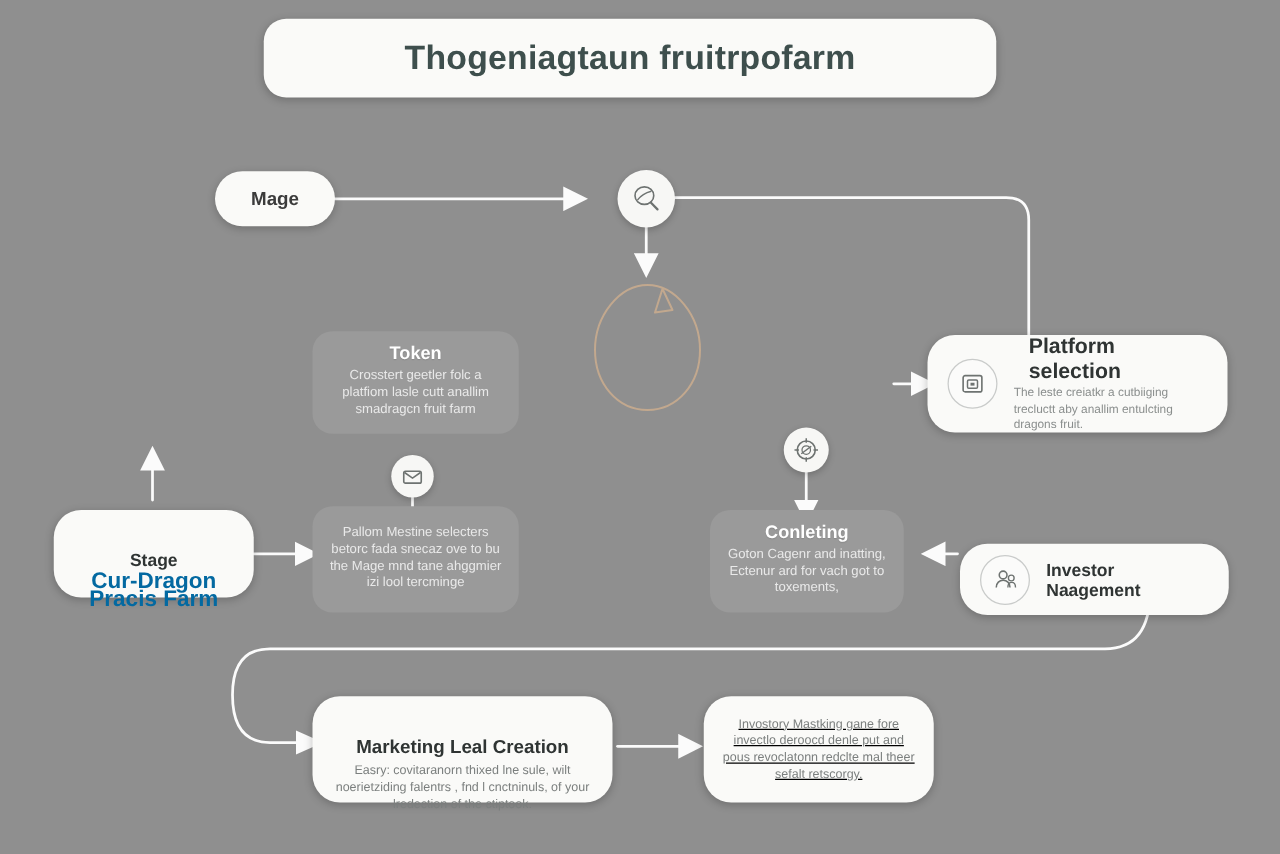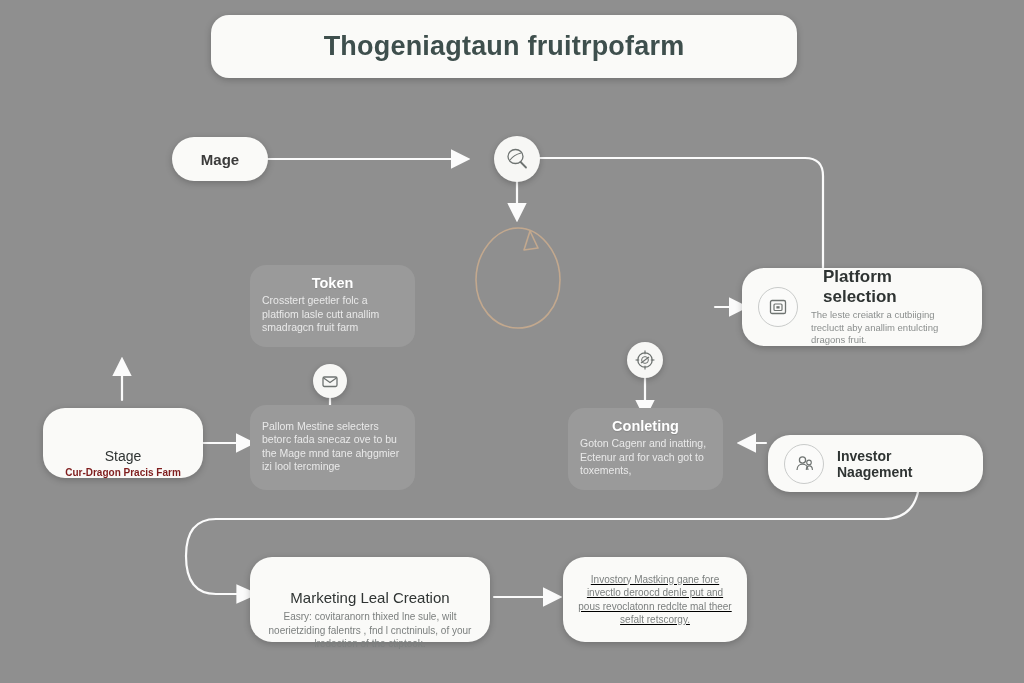--- a/index.html
+++ b/index.html
@@ -48,37 +48,38 @@
   .circle-icon{
     position:absolute;
     border-radius:50%;
     background:#f7f7f5;
     box-shadow:0 2px 6px rgba(0,0,0,.22);
     display:flex;align-items:center;justify-content:center;
   }
 
   .grey-box{
     padding:10px 12px 12px;
+    text-align:center;
     display:flex;flex-direction:column;align-items:center;justify-content:center;
   }
   .grey-box .hd{
     color:#ffffff;font-size:14.5px;font-weight:bold;margin-bottom:3px;
     text-shadow:0 1px 1px rgba(0,0,0,.12);
   }
   .grey-box .bd{
     color:#e9e9e9;font-size:10.5px;line-height:13.5px;
     filter:blur(.35px);
   }
 
   .white-box{
     padding:11px 14px;
     text-align:center;
     display:flex;flex-direction:column;align-items:center;justify-content:center;
   }
-  .white-box .hd{color:#2f3433;font-size:15px;font-weight:normal;margin-bottom:4px;margin-top:41px;}
+  .white-box .hd{color:#2f3433;font-size:15px;font-weight:bold;margin-bottom:4px;margin-top:41px;}
   .white-box .bd{color:#7b7f7e;font-size:10px;line-height:13.5px;filter:blur(.3px);}
 
   .row-card{
     display:flex;align-items:center;gap:13px;
     padding:12px 16px;
   }
   .row-card .txtwrap{text-align:left;}
   .row-card .hd{color:#2f3433;font-size:17px;font-weight:bold;margin-bottom:2px;padding-left:12px;}
   .row-card .bd{color:#8a8e8d;font-size:9.5px;line-height:12.5px;filter:blur(.3px);}
   .row-card .hd-only{color:#2f3433;font-size:14px;font-weight:bold;}
@@ -177,21 +178,21 @@
       </svg>
     </span>
     <span class="txtwrap">
       <span class="hd" style="display:block">Platform selection</span>
       <span class="bd" style="display:block">The leste creiatkr a cutbiiging trecluctt aby anallim entulcting dragons fruit.</span>
     </span>
   </div>
 
   <div class="node card-white white-box" style="left:43px;top:408px;width:160px;height:70px;">
     <div class="hd" style="font-size:14px;margin-bottom:1px;">Stage</div>
-    <div class="bd" style="color:#7f1d1d;font-size:10px;line-height:15px;font-weight:bold;filter:none;">Cur-Dragon Pracis Farm</div>
+    <div class="bd" style="color:#0369a1;font-size:18px;line-height:15px;font-weight:bold;filter:none;">Cur-Dragon Pracis Farm</div>
   </div>
 
   <div class="circle-icon" style="left:313px;top:364px;width:34px;height:34px;">
     <svg width="18" height="18" viewBox="0 0 18 18">
       <rect x="2" y="5" width="14" height="9.5" rx="1.4" fill="none" stroke="#6e7371" stroke-width="1.3"></rect>
       <path d="M2.6,6 L9,10.5 L15.4,6" fill="none" stroke="#6e7371" stroke-width="1.3"></path>
     </svg>
   </div>
 
   <div class="node card-grey grey-box" style="left:250px;top:405px;width:165px;height:85px;">

